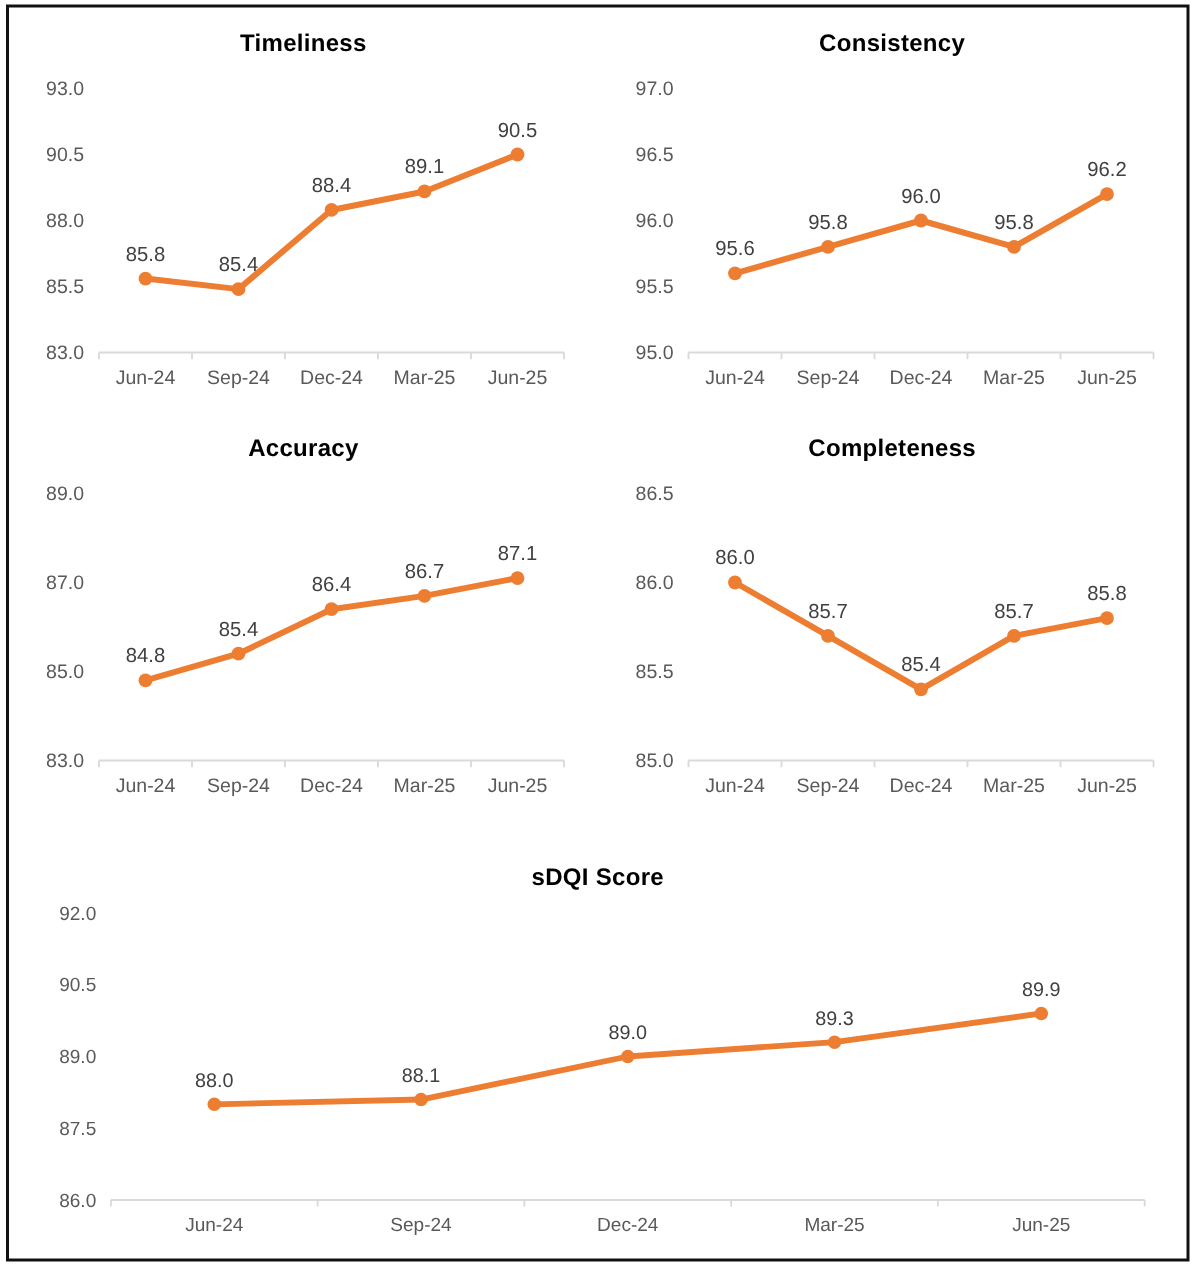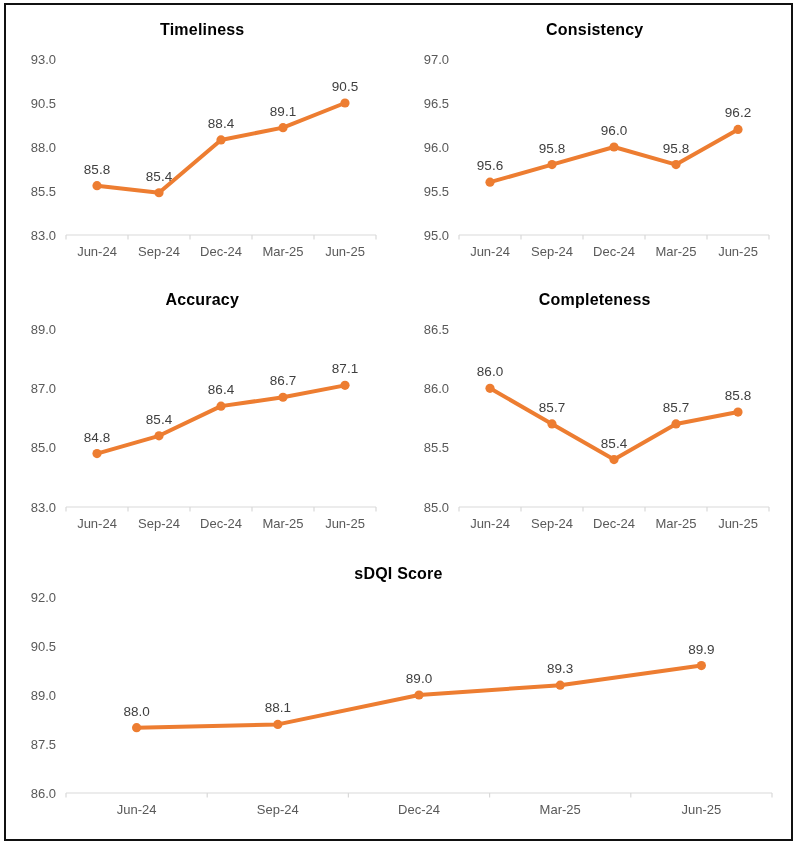--- a/index.html
+++ b/index.html
@@ -37,21 +37,21 @@
     flex-direction: column;
     align-items: center;
   }
   .chart-wide {
     grid-column: 1 / span 2;
   }
   .chart-title {
     font-size: 16px;
     font-weight: bold;
     color: #000000;
-    margin-top: 10px;
+    margin-top: 22px;
     text-align: center;
     letter-spacing: 0.2px;
   }
   .chart-small .chart-title { margin-top: 12px; }
   .chart-svg { display: block; }
   svg text {
     font-family: "Liberation Sans", sans-serif;
   }
 </style>
 </head>

